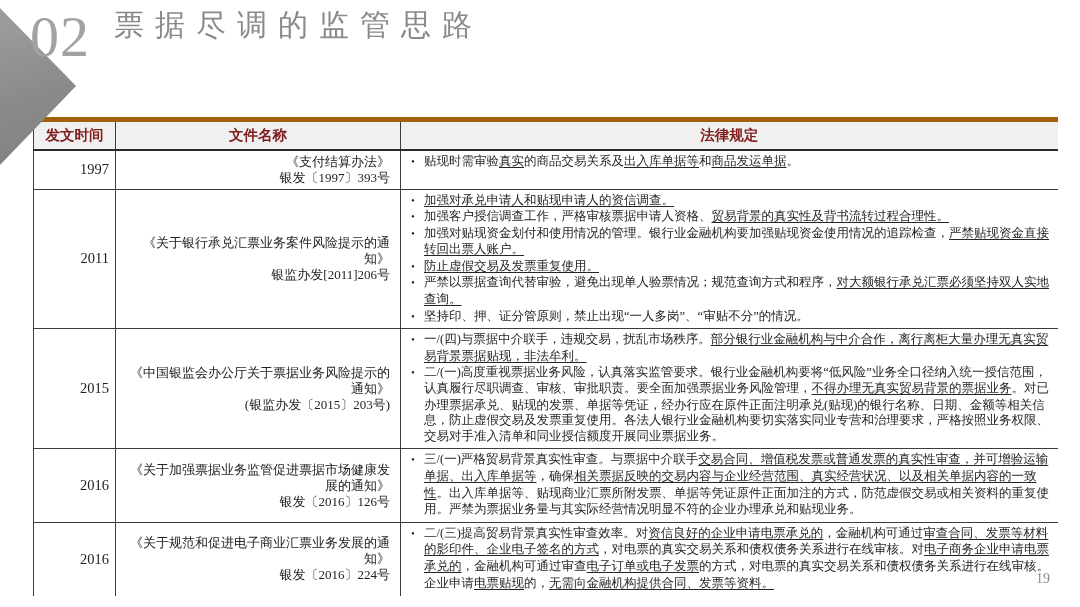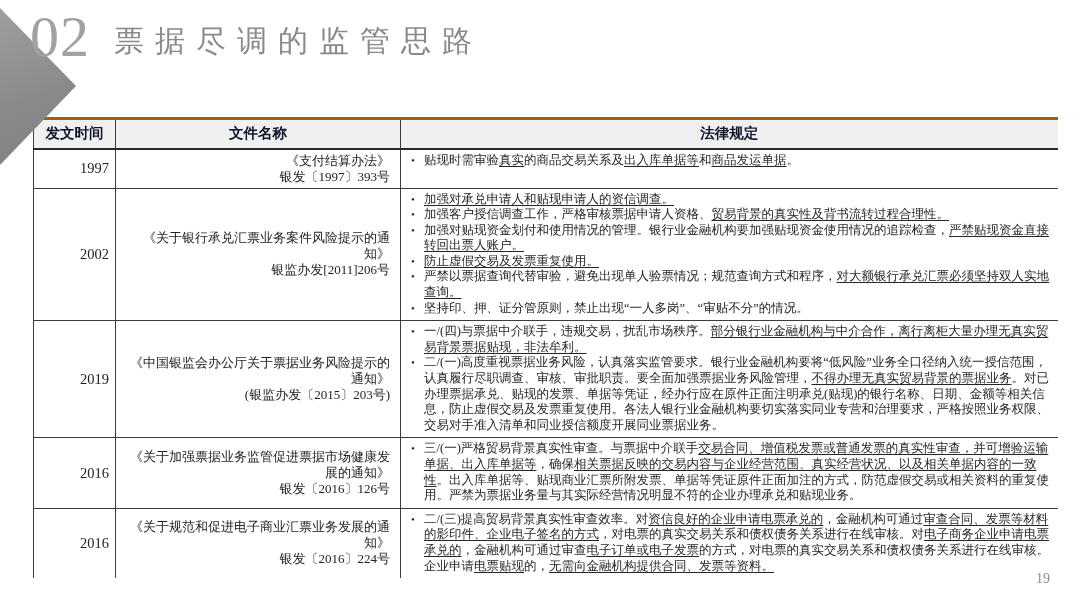--- a/index.html
+++ b/index.html
@@ -26,45 +26,45 @@
   .section-number {
     display: inline-block;
     font-size: 58px; line-height: 1;
     color: #a2a2a2;
     vertical-align: top;
     letter-spacing: 1px;
     text-align: center;
   }
   .slide-title {
     display: inline-block;
-    margin-left: 20px; margin-top: 16px;
+    margin-left: 20px; margin-top: 0;
     font-size: 30px; line-height: 1.1;
     color: #8a8a8a;
     letter-spacing: 11px;
     vertical-align: top;
   }
 
   
   table.reg-table {
     position: absolute; left: 33px; top: 117px;
     width: 1024px;
     border-collapse: collapse;
     table-layout: fixed;
     z-index: 2;
   }
   col.c-date { width: 82px; }
   col.c-doc  { width: 285px; }
   col.c-law  { width: 657px; }
 
   .reg-table th {
     background: #f0f0f0;
-    border-top: 3px solid #a16207;
+    border-top: 5px solid #a16207;
     border-left: 1px solid #3c3c3c;
     border-bottom: 2px solid #2a2a2a;
-    font-size: 14.5px; font-weight: bold; color: #0f172a;
+    font-size: 14.5px; font-weight: bold; color: #7f1d1d;
     height: 30px; text-align: center; vertical-align: middle;
     padding: 2px 4px;
   }
   .reg-table th:last-child { border-right: none; }
 
   .reg-table td {
     border-left: 1px solid #3c3c3c;
     border-bottom: 1px solid #3c3c3c;
     vertical-align: middle;
     padding: 3px 6px;
@@ -76,21 +76,21 @@
   td.law-cell  { font-size: 12.5px; line-height: 15.6px; color: #262626; padding: 3px 8px 4px 8px; vertical-align: top; }
 
   .row-h1 { height: 32px; }
   .row-h2 { height: 130px; }
   .row-h3 { height: 114px; }
   .row-h4 { height: 66px; }
   .row-h5 { height: 63px; }
 
   .bullet { position: relative; padding-left: 15px; }
   .bullet .marker { position: absolute; left: 2px; top: 0; font-size: 11px; }
-  .u { text-decoration: underline; text-underline-offset: 2px; text-decoration-thickness: 1px; }
+  .u { text-decoration: underline; text-underline-offset: 2px; text-decoration-thickness: 1px; font-family: Liberation Mono, monospace; }
 
   .page-number {
     position: absolute; right: 30px; bottom: 20px;
     font-size: 14px; color: #8a8a8a; z-index: 3; margin-top: 32px;
   }
 </style>
 </head>
 <body>
 
 <div class="slide">
@@ -120,36 +120,36 @@
           <td class="year-cell">1997</td>
           <td class="doc-cell">
             <div>《支付结算办法》</div>
             <div>银发〔1997〕393号</div>
           </td>
           <td class="law-cell">
             <div class="bullet"><span class="marker">•</span><span>贴现时需审验</span><span class="u">真实</span><span>的商品交易关系及</span><span class="u">出入库单据等</span><span>和</span><span class="u">商品发运单据</span><span>。</span></div>
           </td>
         </tr>
         <tr class="row-h2">
-          <td class="year-cell">2002</td>
+          <td class="year-cell">2011</td>
           <td class="doc-cell">
             <div>《关于银行承兑汇票业务案件风险提示的通知》</div>
             <div>银监办发[2011]206号</div>
           </td>
           <td class="law-cell">
             <div class="bullet"><span class="marker">•</span><span class="u">加强对承兑申请人和贴现申请人的资信调查。</span></div>
             <div class="bullet"><span class="marker">•</span><span>加强客户授信调查工作，严格审核票据申请人资格、</span><span class="u">贸易背景的真实性及背书流转过程合理性。</span></div>
             <div class="bullet"><span class="marker">•</span><span>加强对贴现资金划付和使用情况的管理。银行业金融机构要加强贴现资金使用情况的追踪检查，</span><span class="u">严禁贴现资金直接转回出票人账户。</span></div>
             <div class="bullet"><span class="marker">•</span><span class="u">防止虚假交易及发票重复使用。</span></div>
             <div class="bullet"><span class="marker">•</span><span>严禁以票据查询代替审验，避免出现单人验票情况；规范查询方式和程序，</span><span class="u">对大额银行承兑汇票必须坚持双人实地查询。</span></div>
             <div class="bullet"><span class="marker">•</span><span>坚持印、押、证分管原则，禁止出现“一人多岗”、“审贴不分”的情况。</span></div>
           </td>
         </tr>
         <tr class="row-h3">
-          <td class="year-cell">2019</td>
+          <td class="year-cell">2015</td>
           <td class="doc-cell">
             <div>《中国银监会办公厅关于票据业务风险提示的通知》</div>
             <div>(银监办发〔2015〕203号)</div>
           </td>
           <td class="law-cell">
             <div class="bullet"><span class="marker">•</span><span>一/(四)与票据中介联手，违规交易，扰乱市场秩序。</span><span class="u">部分银行业金融机构与中介合作，离行离柜大量办理无真实贸易背景票据贴现，非法牟利。</span></div>
             <div class="bullet"><span class="marker">•</span><span>二/(一)高度重视票据业务风险，认真落实监管要求。银行业金融机构要将“低风险”业务全口径纳入统一授信范围，认真履行尽职调查、审核、审批职责。要全面加强票据业务风险管理，</span><span class="u">不得办理无真实贸易背景的票据业务</span><span>。对已办理票据承兑、贴现的发票、单据等凭证，经办行应在原件正面注明承兑(贴现)的银行名称、日期、金额等相关信息，防止虚假交易及发票重复使用。各法人银行业金融机构要切实落实同业专营和治理要求，严格按照业务权限、交易对手准入清单和同业授信额度开展同业票据业务。</span></div>
           </td>
         </tr>
         <tr class="row-h4">

